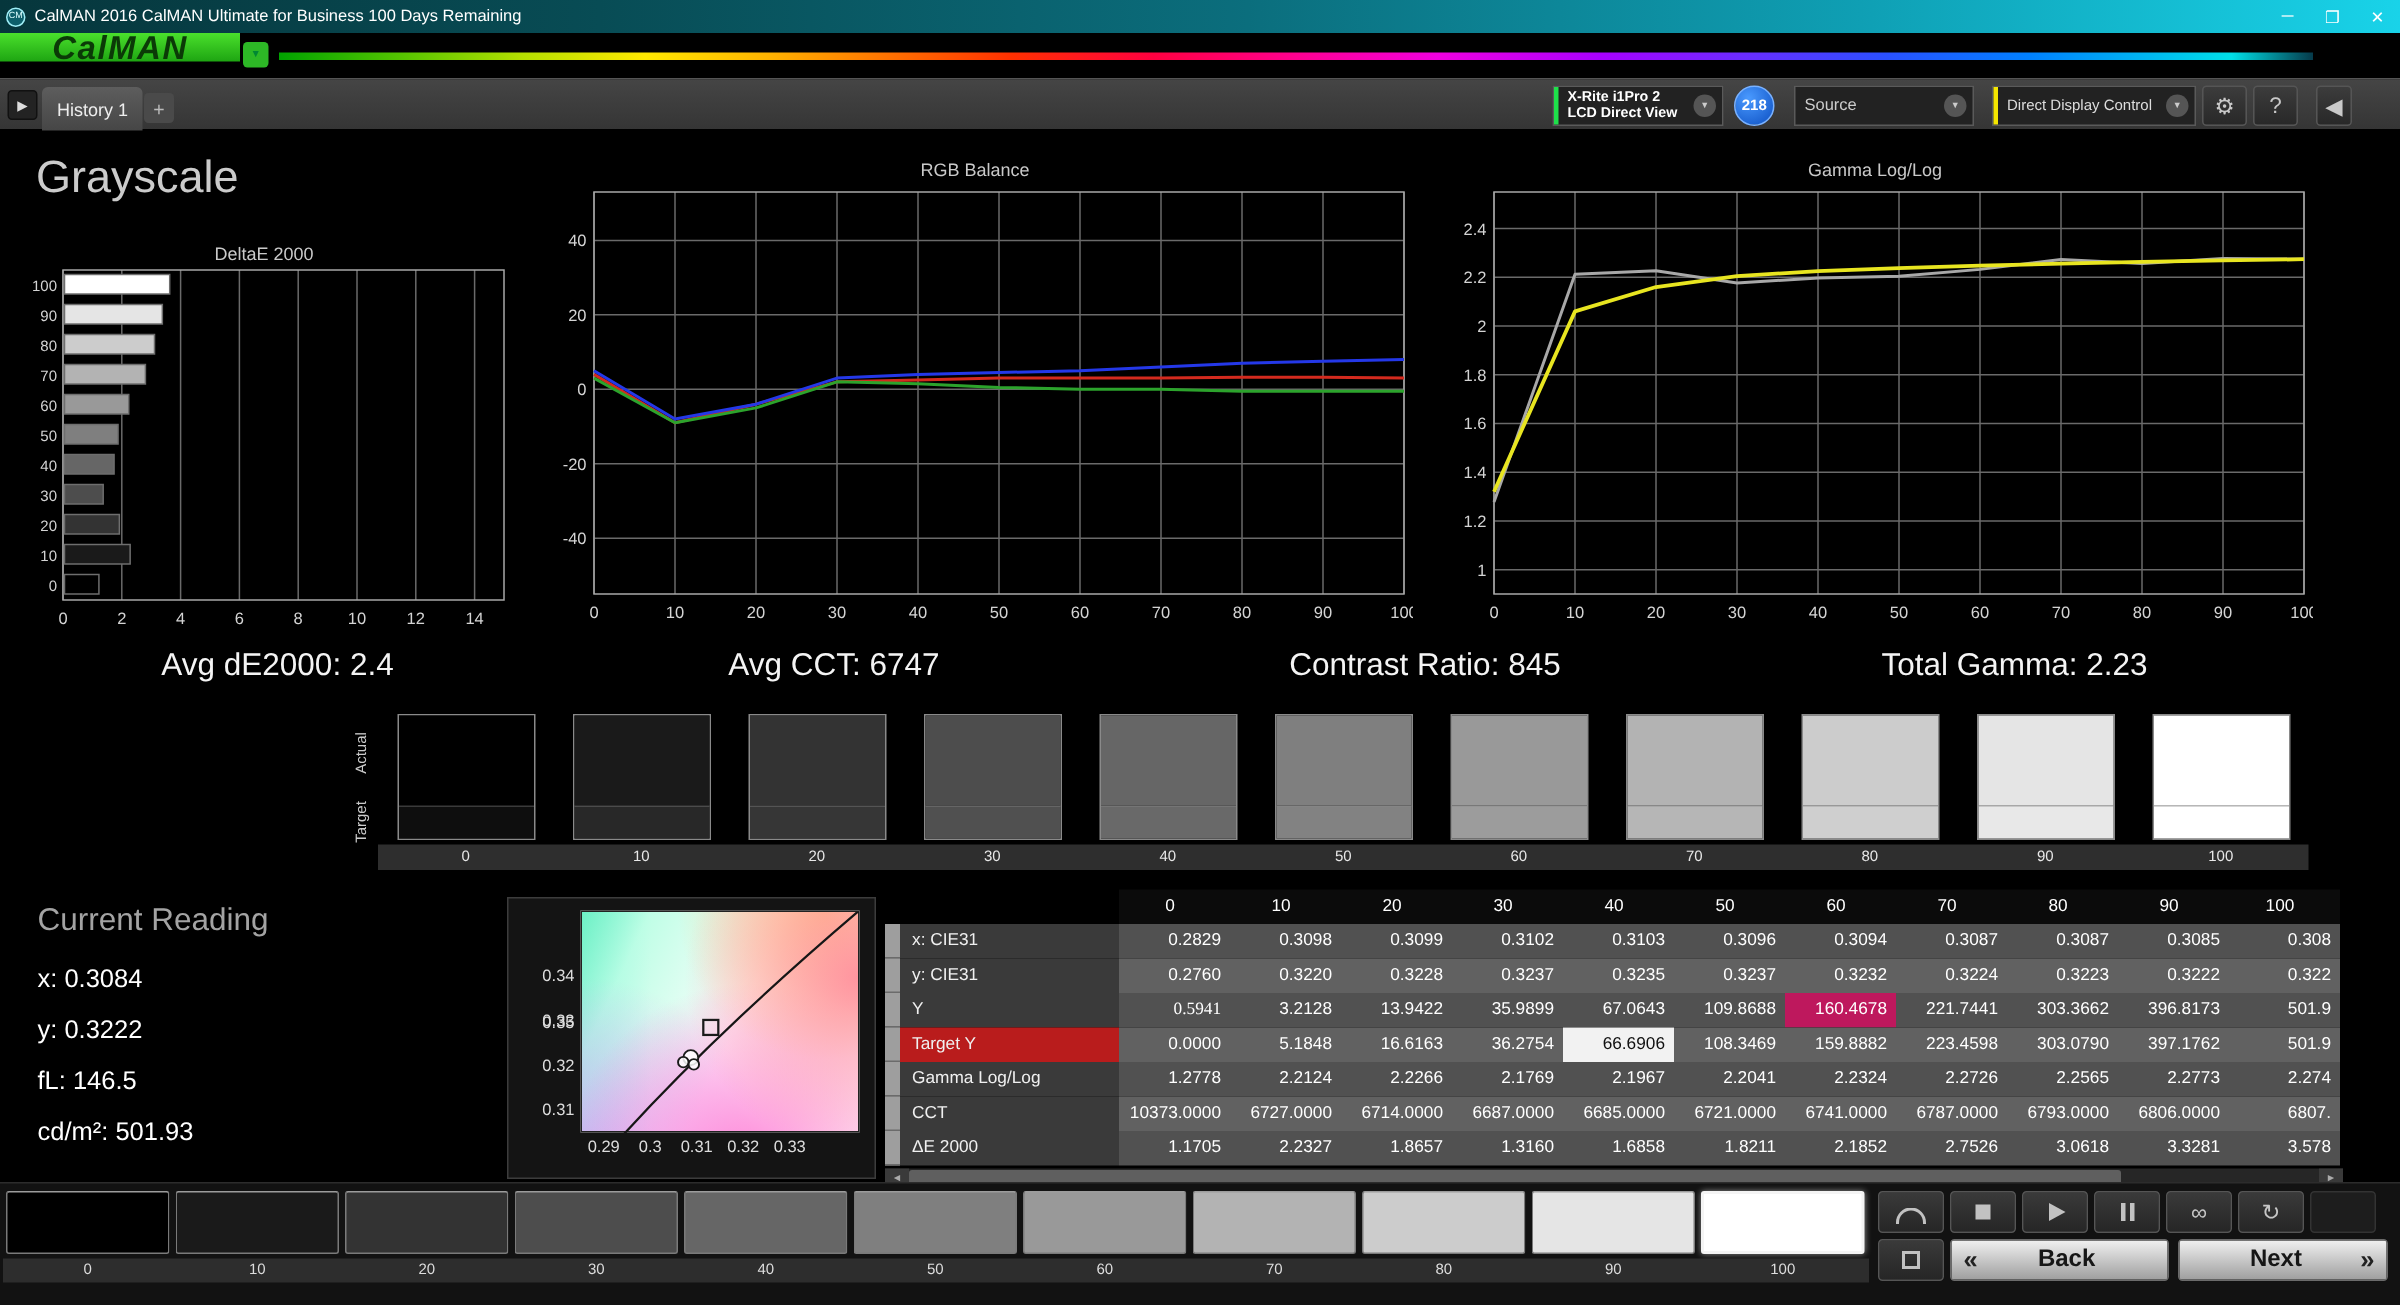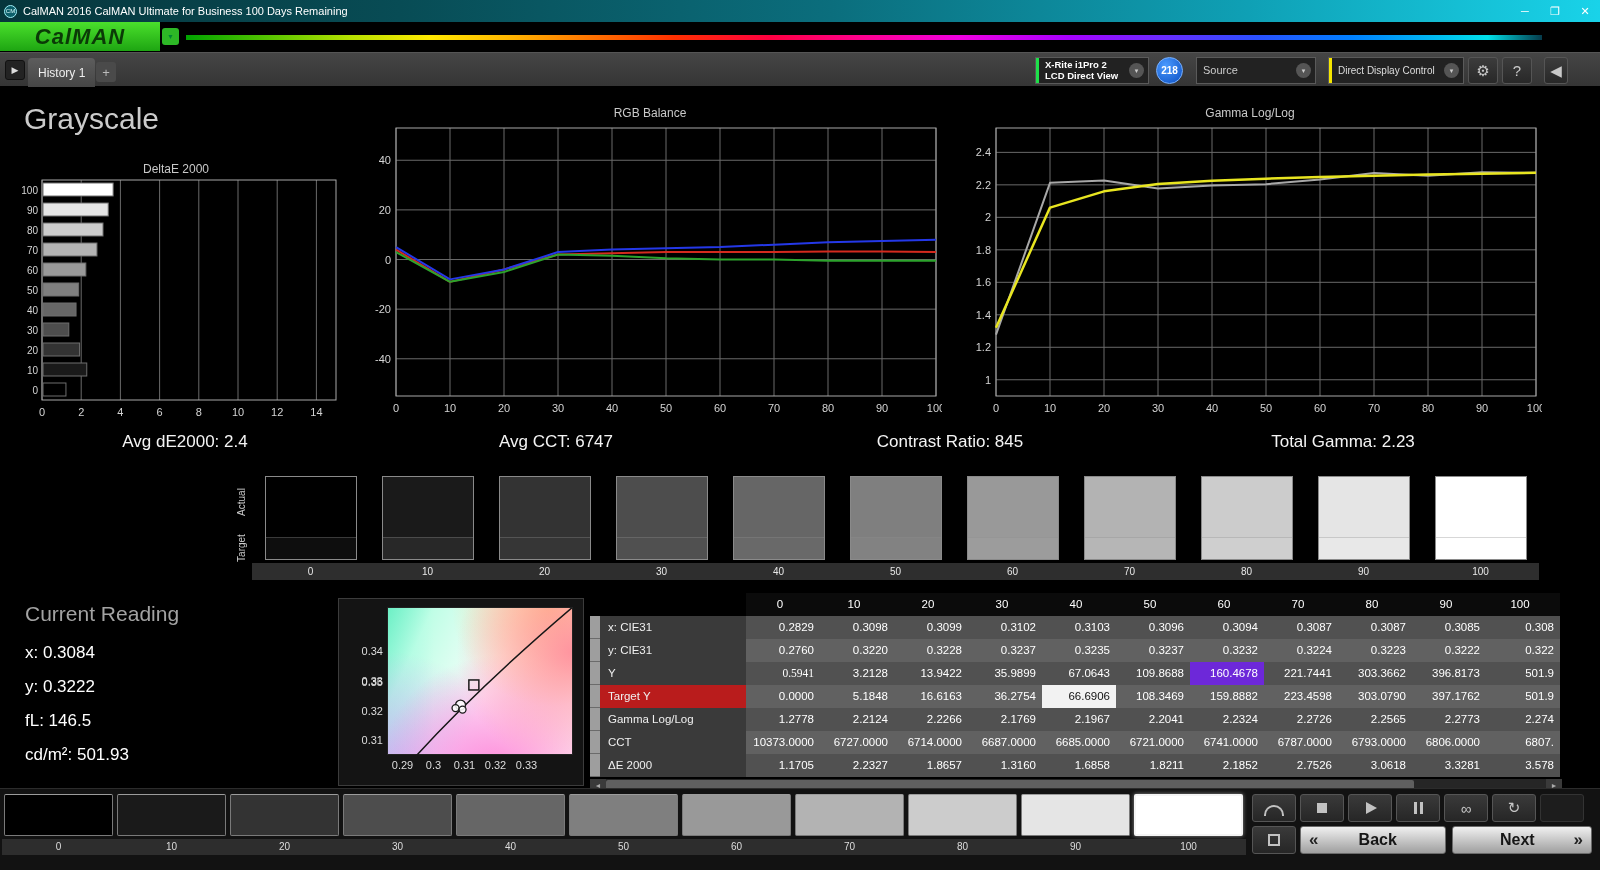--- a/index.html
+++ b/index.html
@@ -12,21 +12,21 @@
     display: flex; align-items: center; font-size: 11px; color: #fff; }
   #app-icon { width: 13px; height: 13px; border-radius: 50%; background: #0d5f6b;
     border: 1px solid #9feef7; margin: 0 6px 0 4px; display: flex; align-items: center;
     justify-content: center; font-size: 6px; color: #dff; }
   #win-controls { margin-left: auto; display: flex; height: 100%; }
   .win-btn { width: 30px; height: 100%; display: flex; align-items: center; justify-content: center;
     font-size: 11px; color: #fff; }
 
   
   #logobar { position: absolute; top: 22px; left: 0; width: 1600px; height: 30px; background: #000; }
-  #calman-logo { position: absolute; left: 0; top: 0; width: 160px; height: 29px;
+  #calman-logo { position: absolute; left: 0; top: 0; width: 160px; height: 19px;
     background: linear-gradient(#4ae02c,#1ea512); color: #0b3a07; display: flex; align-items: center;
     justify-content: center; font-size: 22px; font-weight: bold; font-style: italic; letter-spacing: 1px; }
   #logo-dd { position: absolute; left: 162px; top: 6px; width: 17px; height: 17px; border-radius: 3px;
     background: #2db826; color: #083; display: flex; align-items: center; justify-content: center; font-size: 7px; }
   #rainbow { position: absolute; left: 186px; top: 13px; width: 1356px; height: 5px;
     background: linear-gradient(90deg,#00a300 0%,#55c400 6%,#b5e000 12%,#ffe800 18%,#ffb400 24%,
       #ff7100 30%,#ff3000 36%,#ff0040 43%,#ff0090 50%,#f000e0 57%,#a800ff 65%,#6a2cff 72%,
       #2a50ff 79%,#0080ff 86%,#00b8f0 92%,#00e0e8 96%,#063a4a 100%); }
 
   
@@ -55,21 +55,21 @@
   .tool-btn { position: absolute; top: 4px; width: 30px; height: 27px; background: linear-gradient(#3c3c3c,#282828);
     border: 1px solid #555; border-radius: 3px; color: #c9c9c9; font-size: 15px; display: flex;
     align-items: center; justify-content: center; }
 
   
   #page-title { position: absolute; left: 24px; top: 102px; font-size: 30px; color: #cbcbcb; }
   .chart { position: absolute; }
   .chart-title { text-align: center; font-size: 12px; color: #c9c9c9; height: 16px; }
   svg text { font-family: "Liberation Sans", sans-serif; }
 
-  .stat { position: absolute; top: 432px; transform: translateX(-50%); font-size: 17px; color: #f4f4f4; }
+  .stat { position: absolute; top: 432px; transform: translateX(-50%); font-size: 21px; color: #f4f4f4; }
 
   
   #swatch-section { position: absolute; top: 470px; left: 0; width: 1600px; height: 118px; background: #000; }
   .rot-label { position: absolute; width: 60px; height: 12px; font-size: 10px; color: #ccc;
     text-align: center; transform: rotate(-90deg); }
   #swatch-row { position: absolute; left: 252px; top: 6px; width: 1287px; display: flex; }
   .sw-slot { width: 117px; display: flex; justify-content: center; }
   .sw-square { width: 92px; height: 84px; border: 1px solid #8a8a8a; display: flex; flex-direction: column; }
   .sw-actual { flex: 1; }
   .sw-target { height: 22px; border-top: 1px solid rgba(140,140,140,0.35); }
@@ -499,21 +499,21 @@
       </div>
       <div class="trow">
         <div class="tgut" style="background: rgb(158, 158, 158); border-bottom: 1px solid rgb(107, 107, 107);"></div>
         <div class="tlabel" style="background: rgb(58, 58, 58);">Y</div>
         <div class="tcell" style="background: rgb(81, 81, 81); font-family: Liberation Serif, serif;">0.5941</div>
         <div class="tcell" style="background: rgb(81, 81, 81);">3.2128</div>
         <div class="tcell" style="background: rgb(81, 81, 81);">13.9422</div>
         <div class="tcell" style="background: rgb(81, 81, 81);">35.9899</div>
         <div class="tcell" style="background: rgb(81, 81, 81);">67.0643</div>
         <div class="tcell" style="background: rgb(81, 81, 81);">109.8688</div>
-        <div class="tcell" style="background: #6d28d9;">160.4678</div>
+        <div class="tcell" style="background: #be185d;">160.4678</div>
         <div class="tcell" style="background: rgb(81, 81, 81);">221.7441</div>
         <div class="tcell" style="background: rgb(81, 81, 81);">303.3662</div>
         <div class="tcell" style="background: rgb(81, 81, 81);">396.8173</div>
         <div class="tcell" style="background: rgb(81, 81, 81);">501.9</div>
       </div>
       <div class="trow">
         <div class="tgut" style="background: rgb(158, 158, 158); border-bottom: 1px solid rgb(107, 107, 107);"></div>
         <div class="tlabel" style="background: #b91c1c;">Target Y</div>
         <div class="tcell" style="background: rgb(97, 97, 97);">0.0000</div>
         <div class="tcell" style="background: rgb(97, 97, 97);">5.1848</div>

